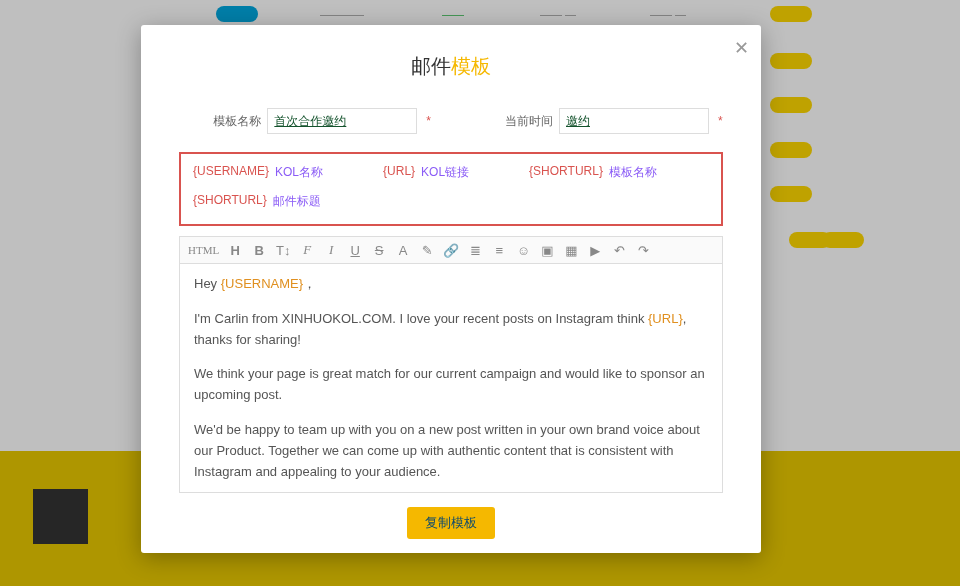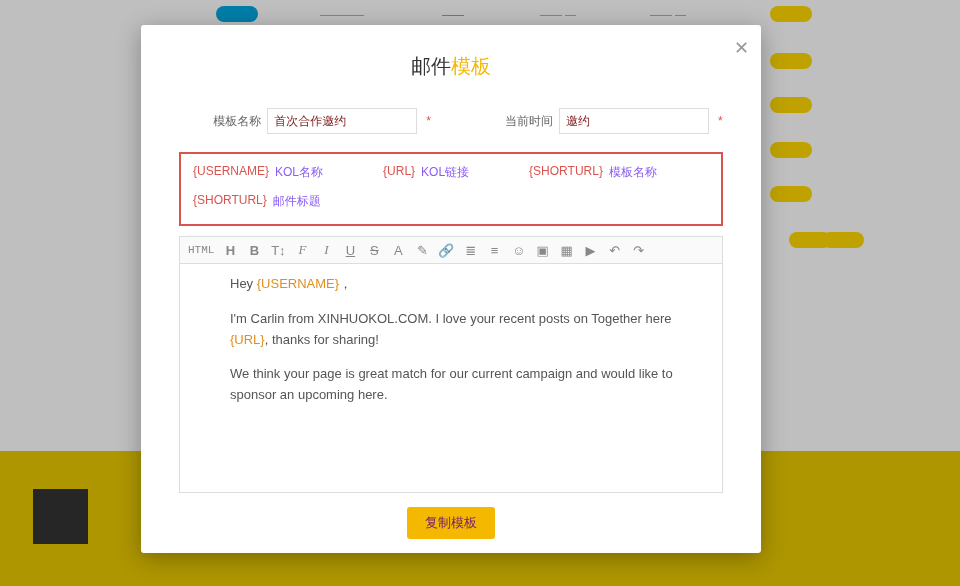--- a/index.html
+++ b/index.html
@@ -51,21 +51,21 @@
     }
     .modal-title .accent { color:#f5b800; }
     .form-row {
       display:flex; justify-content:center; gap:40px;
       margin-top:28px; align-items:center;
       font-size:12px; color:#666;
     }
     .form-group { display:flex; align-items:center; gap:6px;margin-left:34px; }
     .form-group input {
       border:1px solid #ddd; height:26px; padding:0 6px;
-      width:150px; font-size:12px; color:#7f1d1d;
+      width:150px; font-size:12px; color:#14532d;text-decoration:underline;
     }
     .req { color:#d9534f; margin-left:3px; }
     .var-box {
       border:2px solid #d9534f;
       margin:18px 38px 0;
       padding:10px 12px 2px;
       font-size:12px;
     }
     .var-row { display:flex; flex-wrap:wrap; gap:60px; margin-bottom:12px; }
     .var-item { display:flex; gap:6px; white-space:nowrap; }
@@ -81,34 +81,34 @@
       border-bottom:1px solid #ddd;
       background:#fafafa;
       display:flex; align-items:center; gap:8px;
       padding:5px 8px;
       color:#888;
     }
     .toolbar .tbtn {
       cursor:pointer; font-size:13px; color:#888;
       min-width:16px; text-align:center;
     }
-    .toolbar .tbtn.html { font-family:Liberation Mono, monospace; font-size:11px; }
+    .toolbar .tbtn.html { font-family:Liberation Serif, serif; font-size:11px; }
     .editor-body {
       flex:1; overflow-y:scroll;
       padding:10px 14px;
       font-size:13px; color:#555; line-height:1.6;
       position:relative;
     }
     .editor-body .ph { color:#e09020; }
-    .editor-body p { margin-bottom:14px;margin-left:36px; }
+    .editor-body p { margin-bottom:14px; }
     .footer {
       text-align:center; margin-top:14px;
     }
     .copy-btn {
-      background:#f5b800; color:#701a75; border:none;
+      background:#f5b800; color:#0c4a6e; border:none;
       padding:7px 18px; border-radius:3px; font-size:13px;
       cursor:pointer;
     }
     
     .bg-qr { position:absolute; left:33px; bottom:42px; width:55px; height:55px; background:#333; }
   </style>
 </head>
 <body>
 
 <div class="bg">
@@ -192,21 +192,22 @@
       <span class="tbtn">≡</span>
       <span class="tbtn">☺</span>
       <span class="tbtn">▣</span>
       <span class="tbtn">▦</span>
       <span class="tbtn">▶</span>
       <span class="tbtn">↶</span>
       <span class="tbtn">↷</span>
     </div>
     <div class="editor-body">
       <p><span>Hey </span><span class="ph">{USERNAME}</span><span>，</span></p>
-      <p><span>I'm Carlin from XINHUOKOL.COM. I love your recent posts on Together here </span><span class="ph">{URL}</span><span>, thanks for sharing!</span></p>
-      <p>We think your page is great match for our current campaign and would like to sponsor an upcoming here.</p>
+      <p><span>I'm Carlin from XINHUOKOL.COM. I love your recent posts on Instagram think </span><span class="ph">{URL}</span><span>, thanks for sharing!</span></p>
+      <p>We think your page is great match for our current campaign and would like to sponsor an upcoming post.</p>
+      <p>We'd be happy to team up with you on a new post written in your own brand voice about our Product. Together we can come up with authentic content that is consistent with Instagram and appealing to your audience.</p>
     </div>
   </div>
 
   <div class="footer">
     <button class="copy-btn">复制模板</button>
   </div>
 </div>
 
 </body></html>

